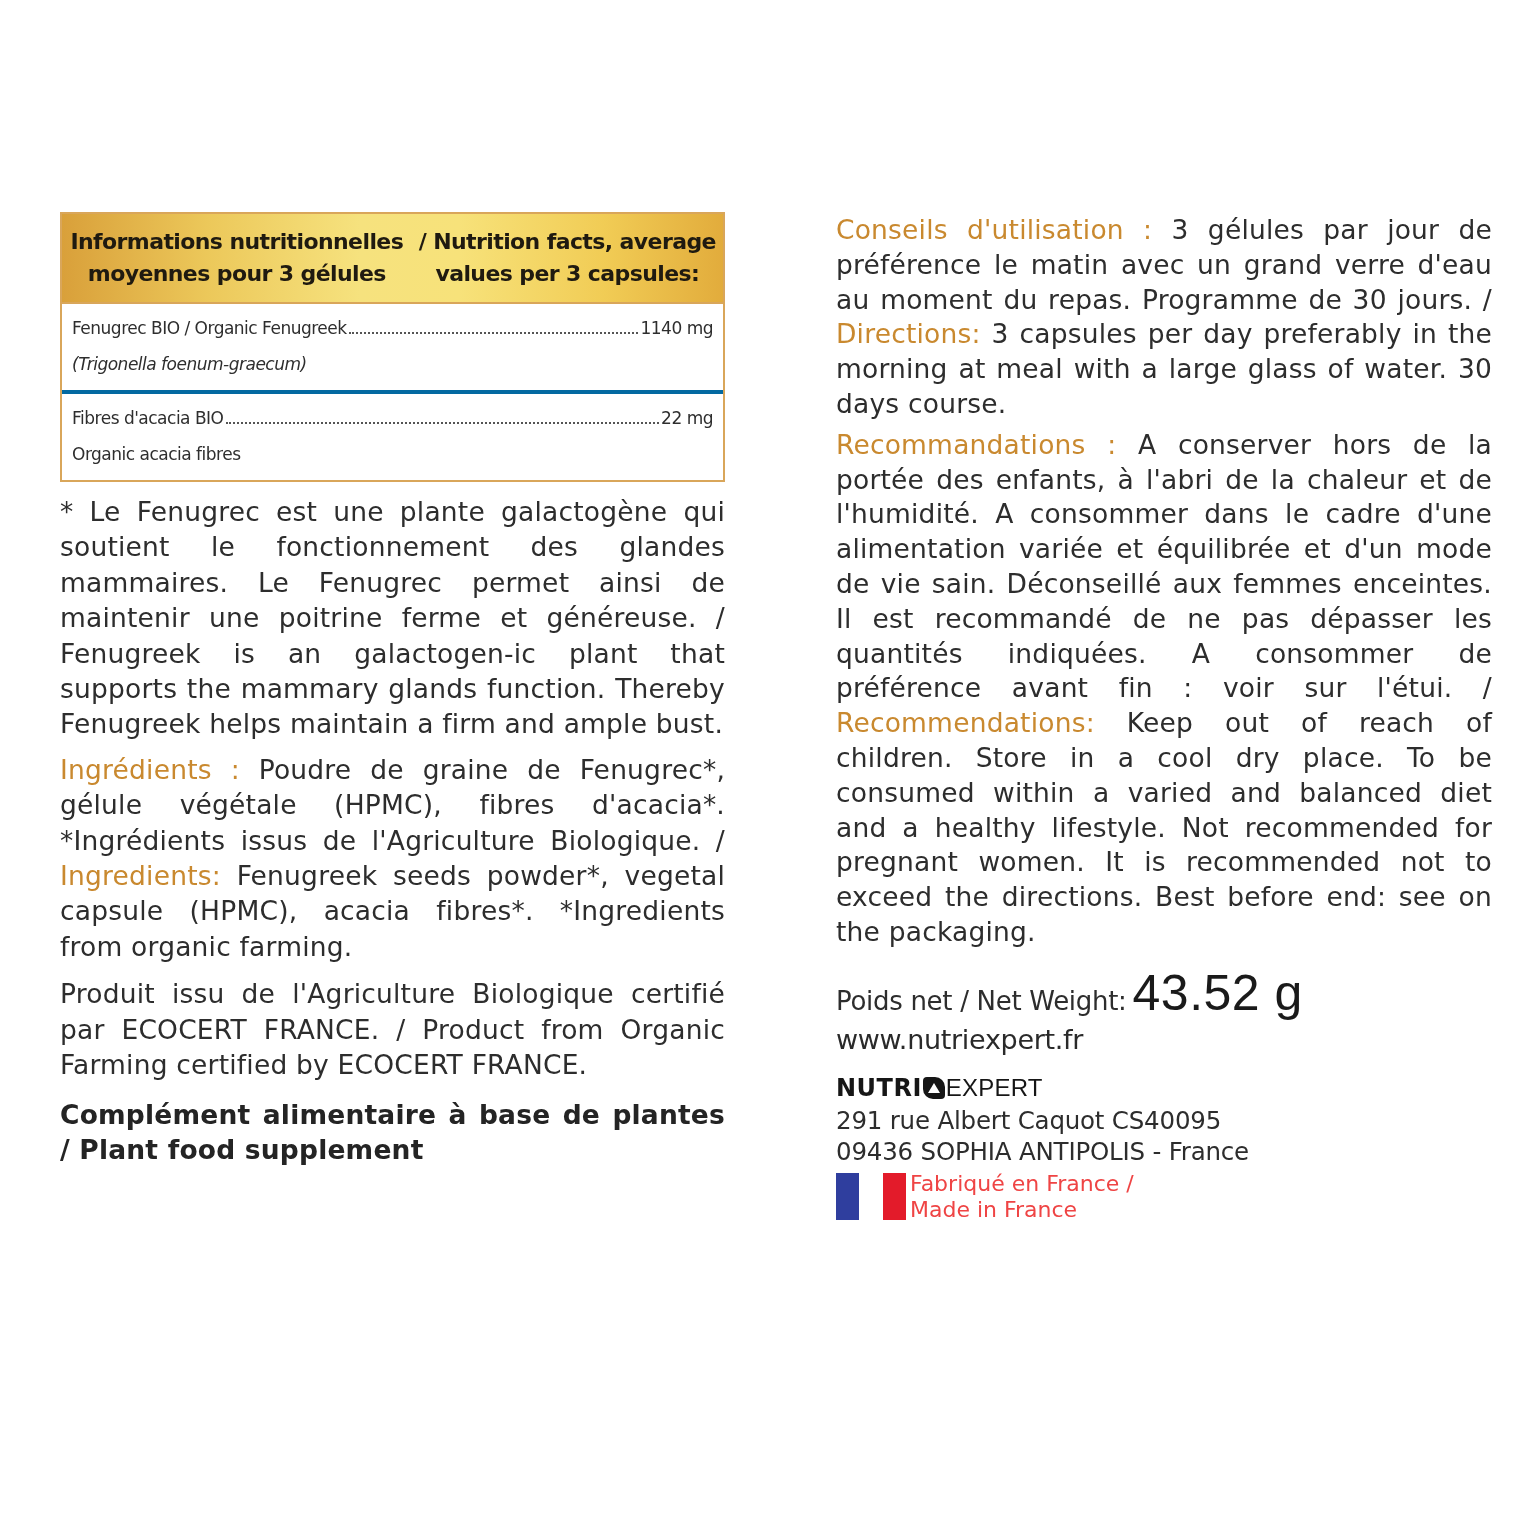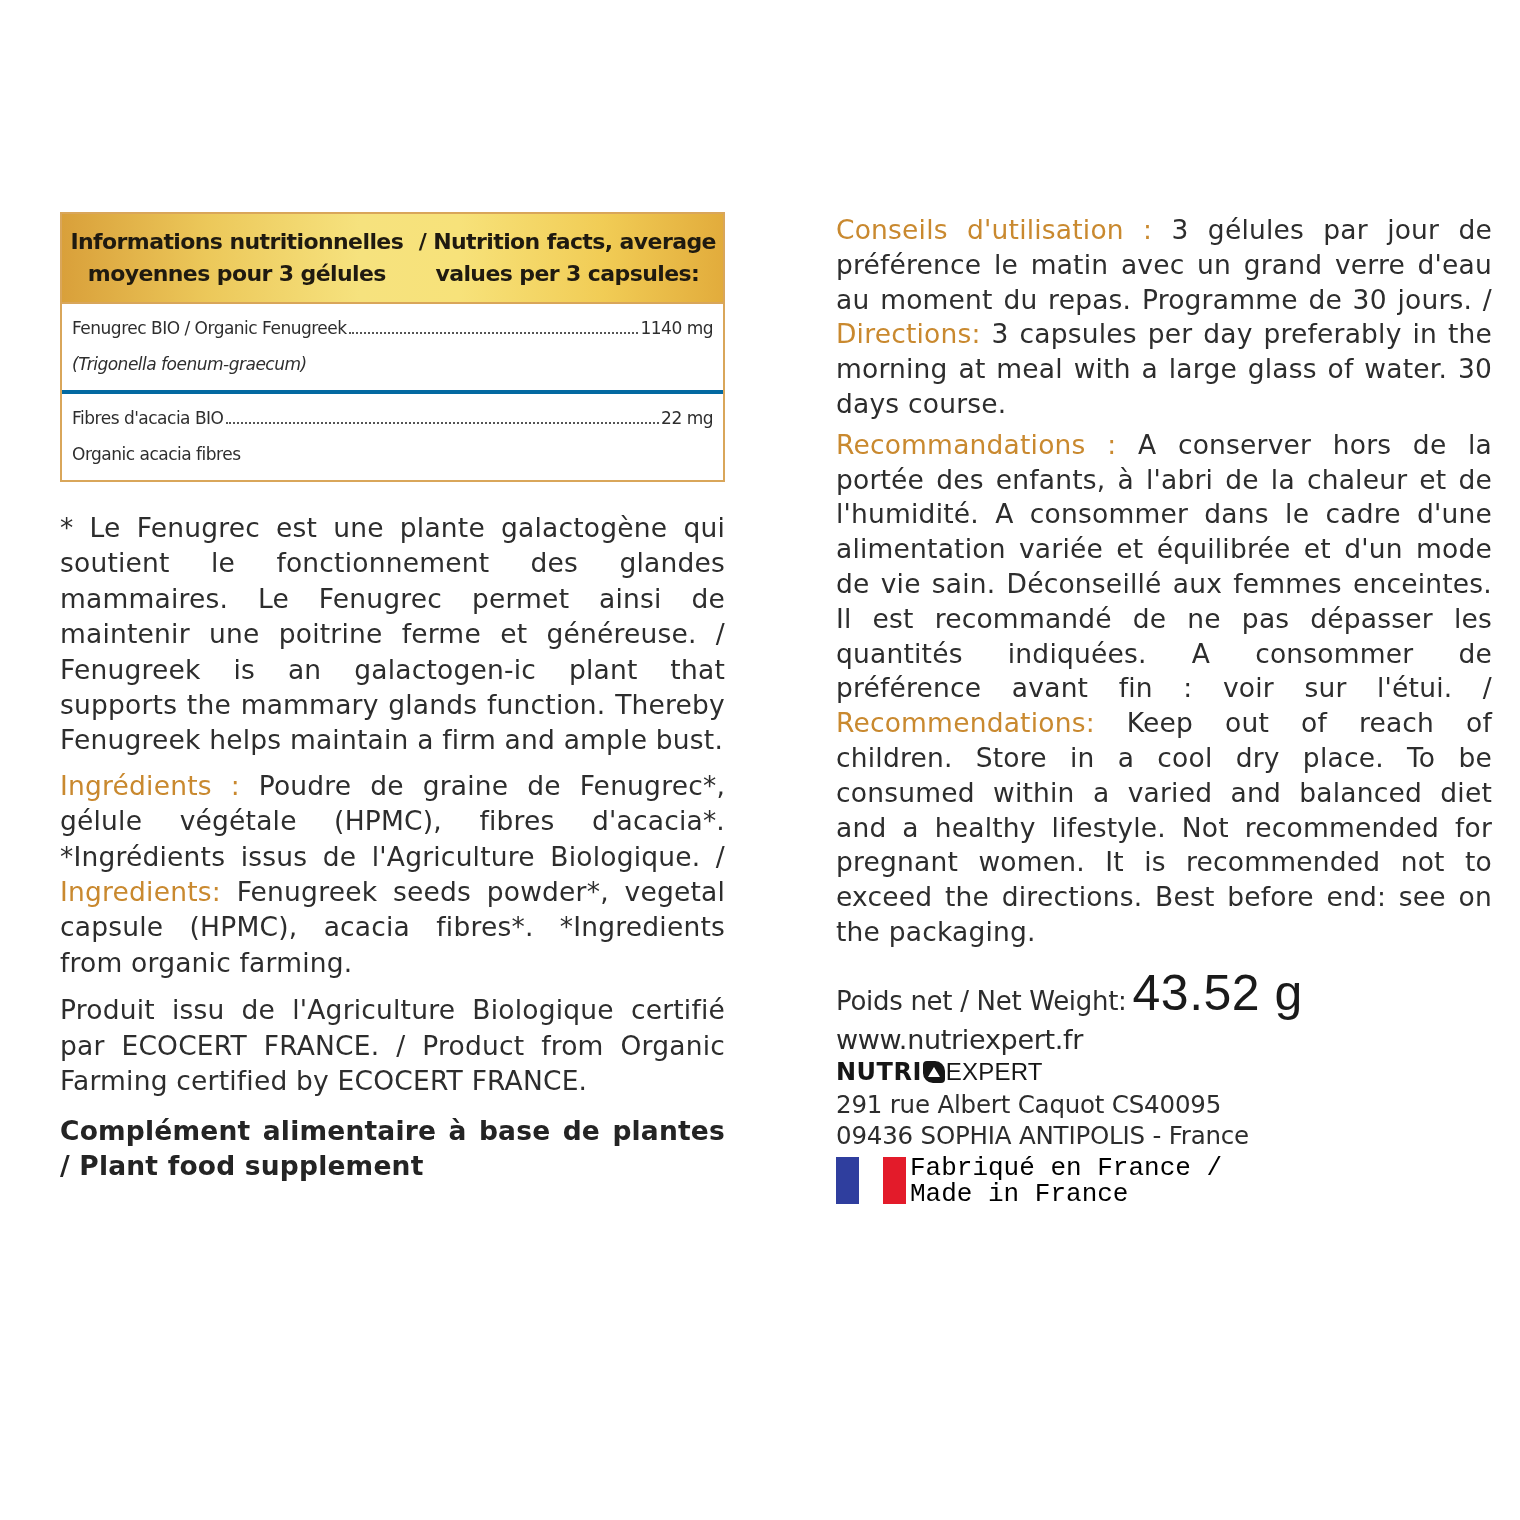--- a/index.html
+++ b/index.html
@@ -28,45 +28,45 @@
   .nut-row .line1 { display: flex; align-items: baseline; }
   .nut-row .dots { flex: 1; border-bottom: 2px dotted #555; margin: 0 2px 7px 2px; }
   .nut-row .latin { font-style: italic; }
   .nut-row.r1 { height: 86px; box-sizing: border-box; }
   .nut-row.r2 { height: 90px; box-sizing: border-box; }
 
   .para {
     font-size: 26.5px; line-height: 35.4px; text-align: justify; letter-spacing: 0.2px;
     color: #2d2d2d; margin: 0;
   }
-  .left .para.p1 { margin-top: 28px; }
+  .left .para.p1 { margin-top: 12px; }
   .left .para.p2 { margin-top: 10px; }
   .left .para.p3 { margin-top: 12px; }
   .left .para.p4 { margin-top: 14px; font-weight: bold; color: #242424; }
   .lbl { color: #c9892f; }
 
   .right .para { line-height: 34.8px; }
   .right .para.p2 { margin-top: 6px; }
   .net {
     margin-top: 14px; display: flex; align-items: baseline; font-size: 26px; color: #2d2d2d; letter-spacing: -0.3px;
   }
   .net .val { font-family: "Liberation Sans", sans-serif; font-size: 50px; color: #1a1a1a; margin-left: 6px; letter-spacing: 0.5px; }
   .site { font-size: 27px; margin-top: 2px; color: #2a2a2a; letter-spacing: -0.3px; }
-  .logo { margin-top: 2px; display: flex; align-items: center; font-size: 24px; height: 30px; color: #161616; }
+  .logo { margin-top: 18px; display: flex; align-items: center; font-size: 24px; height: 30px; color: #161616; }
   .logo .b { font-weight: bold; letter-spacing: 0.5px; }
   .logo .mark { width: 22px; height: 22px; background: #161616; border-radius: 4px 10px 4px 10px; display: inline-flex; align-items: center; justify-content: center; margin: 0 1px; }
   .logo .mark span { width: 0; height: 0; border-left: 6px solid transparent; border-right: 6px solid transparent; border-bottom: 10px solid #ffffff; }
   .logo .e { font-family: "Liberation Sans", sans-serif; letter-spacing: 0.2px; }
   .addr { font-size: 24.5px; line-height: 31px; color: #2d2d2d; margin-top: 2px; letter-spacing: -0.2px; }
   .made { display: flex; margin-top: 6px; align-items: flex-start; }
   .flag { display: flex; width: 70px; height: 47px; margin-right: 4px; }
   .flag .blue { width: 23px; background: #2f3e9e; }
   .flag .white { width: 24px; background: #ffffff; }
   .flag .red { width: 23px; background: #e31b2a; }
-  .made-text { font-size: 26px; line-height: 26px; color: #000000; margin-top: -2px; font-family: Liberation Mono, monospace; }
+  .made-text { font-size: 22px; line-height: 26px; color: #ef4444; margin-top: -2px; }
 </style>
 </head>
 <body>
 
 <div class="col left">
   <div class="nut-box">
     <div class="nut-head">
       <div>Informations nutritionnelles moyennes pour 3 gélules</div>
       <div>/ Nutrition facts, average values per 3 capsules:</div>
     </div>

